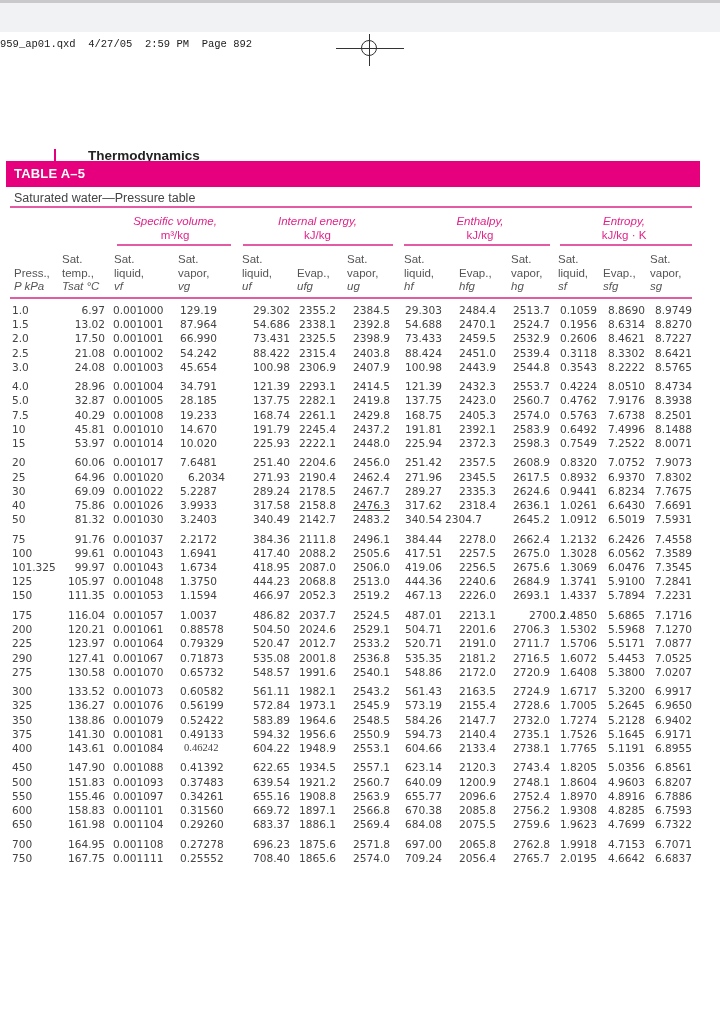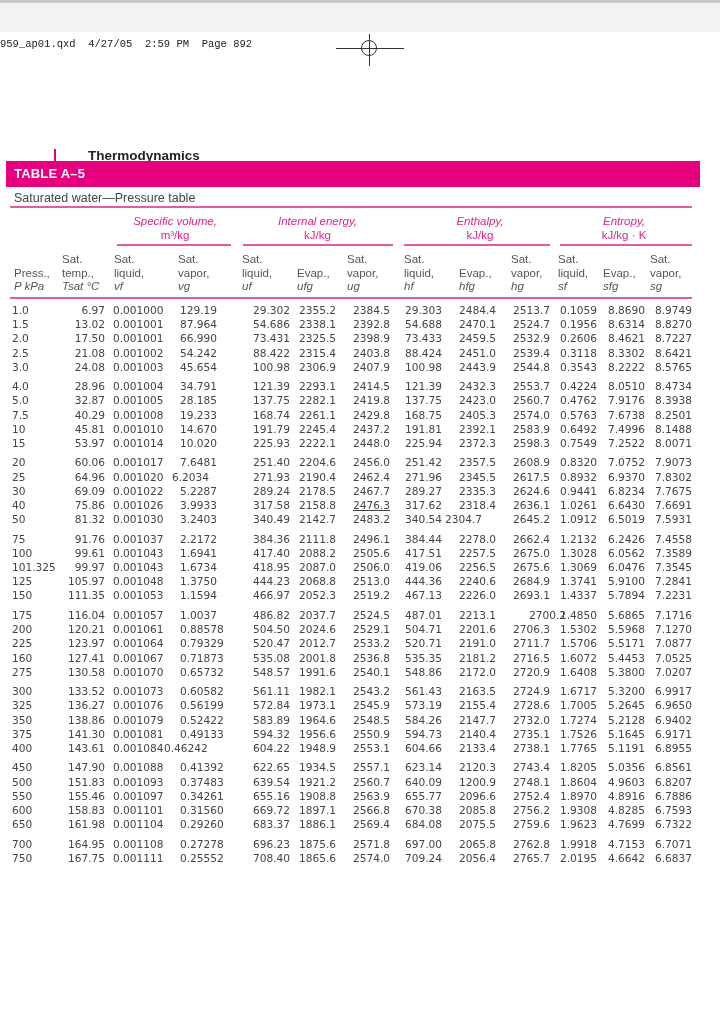--- a/index.html
+++ b/index.html
@@ -305,21 +305,21 @@
       <span class="cell r" style="left: 452px; width: 44px;">2357.5</span>
       <span class="cell r" style="left: 500px; width: 50px;">2608.9</span>
       <span class="cell r" style="left: 553px; width: 44px;">0.8320</span>
       <span class="cell r" style="left: 603px; width: 42px;">7.0752</span>
       <span class="cell r" style="left: 650px; width: 42px;">7.9073</span>
     </div>
     <div class="row">
       <span class="cell l" style="left: 12px; width: 40px;">25</span>
       <span class="cell r" style="left: 55px; width: 50px;">64.96</span>
       <span class="cell l" style="left: 113px; width: 70px;">0.001020</span>
-      <span class="cell l" style="left: 172px; width: 58px;">6.2034</span>
+      <span class="cell l" style="left: 188px; width: 58px;">6.2034</span>
       <span class="cell r" style="left: 240px; width: 50px;">271.93</span>
       <span class="cell r" style="left: 292px; width: 44px;">2190.4</span>
       <span class="cell r" style="left: 338px; width: 52px;">2462.4</span>
       <span class="cell r" style="left: 398px; width: 44px;">271.96</span>
       <span class="cell r" style="left: 452px; width: 44px;">2345.5</span>
       <span class="cell r" style="left: 500px; width: 50px;">2617.5</span>
       <span class="cell r" style="left: 553px; width: 44px;">0.8932</span>
       <span class="cell r" style="left: 603px; width: 42px;">6.9370</span>
       <span class="cell r" style="left: 650px; width: 42px;">7.8302</span>
     </div>
@@ -482,21 +482,21 @@
       <span class="cell r" style="left: 292px; width: 44px;">2012.7</span>
       <span class="cell r" style="left: 338px; width: 52px;">2533.2</span>
       <span class="cell r" style="left: 398px; width: 44px;">520.71</span>
       <span class="cell r" style="left: 452px; width: 44px;">2191.0</span>
       <span class="cell r" style="left: 500px; width: 50px;">2711.7</span>
       <span class="cell r" style="left: 553px; width: 44px;">1.5706</span>
       <span class="cell r" style="left: 603px; width: 42px;">5.5171</span>
       <span class="cell r" style="left: 650px; width: 42px;">7.0877</span>
     </div>
     <div class="row">
-      <span class="cell l" style="left: 12px; width: 40px;">160</span>
+      <span class="cell l" style="left: 12px; width: 40px;">290</span>
       <span class="cell r" style="left: 55px; width: 50px;">127.41</span>
       <span class="cell l" style="left: 113px; width: 70px;">0.001067</span>
       <span class="cell l" style="left: 180px; width: 58px;">0.71873</span>
       <span class="cell r" style="left: 240px; width: 50px;">535.08</span>
       <span class="cell r" style="left: 292px; width: 44px;">2001.8</span>
       <span class="cell r" style="left: 338px; width: 52px;">2536.8</span>
       <span class="cell r" style="left: 398px; width: 44px;">535.35</span>
       <span class="cell r" style="left: 452px; width: 44px;">2181.2</span>
       <span class="cell r" style="left: 500px; width: 50px;">2716.5</span>
       <span class="cell r" style="left: 553px; width: 44px;">1.6072</span>
@@ -575,21 +575,21 @@
       <span class="cell r" style="left: 452px; width: 44px;">2140.4</span>
       <span class="cell r" style="left: 500px; width: 50px;">2735.1</span>
       <span class="cell r" style="left: 553px; width: 44px;">1.7526</span>
       <span class="cell r" style="left: 603px; width: 42px;">5.1645</span>
       <span class="cell r" style="left: 650px; width: 42px;">6.9171</span>
     </div>
     <div class="row">
       <span class="cell l" style="left: 12px; width: 40px;">400</span>
       <span class="cell r" style="left: 55px; width: 50px;">143.61</span>
       <span class="cell l" style="left: 113px; width: 70px;">0.001084</span>
-      <span class="cell l" style="left: 164px; width: 58px;">0.46242</span>
+      <span class="cell l" style="left: 184px; width: 58px; font-family: Liberation Serif, serif;">0.46242</span>
       <span class="cell r" style="left: 240px; width: 50px;">604.22</span>
       <span class="cell r" style="left: 292px; width: 44px;">1948.9</span>
       <span class="cell r" style="left: 338px; width: 52px;">2553.1</span>
       <span class="cell r" style="left: 398px; width: 44px;">604.66</span>
       <span class="cell r" style="left: 452px; width: 44px;">2133.4</span>
       <span class="cell r" style="left: 500px; width: 50px;">2738.1</span>
       <span class="cell r" style="left: 553px; width: 44px;">1.7765</span>
       <span class="cell r" style="left: 603px; width: 42px;">5.1191</span>
       <span class="cell r" style="left: 650px; width: 42px;">6.8955</span>
     </div>

